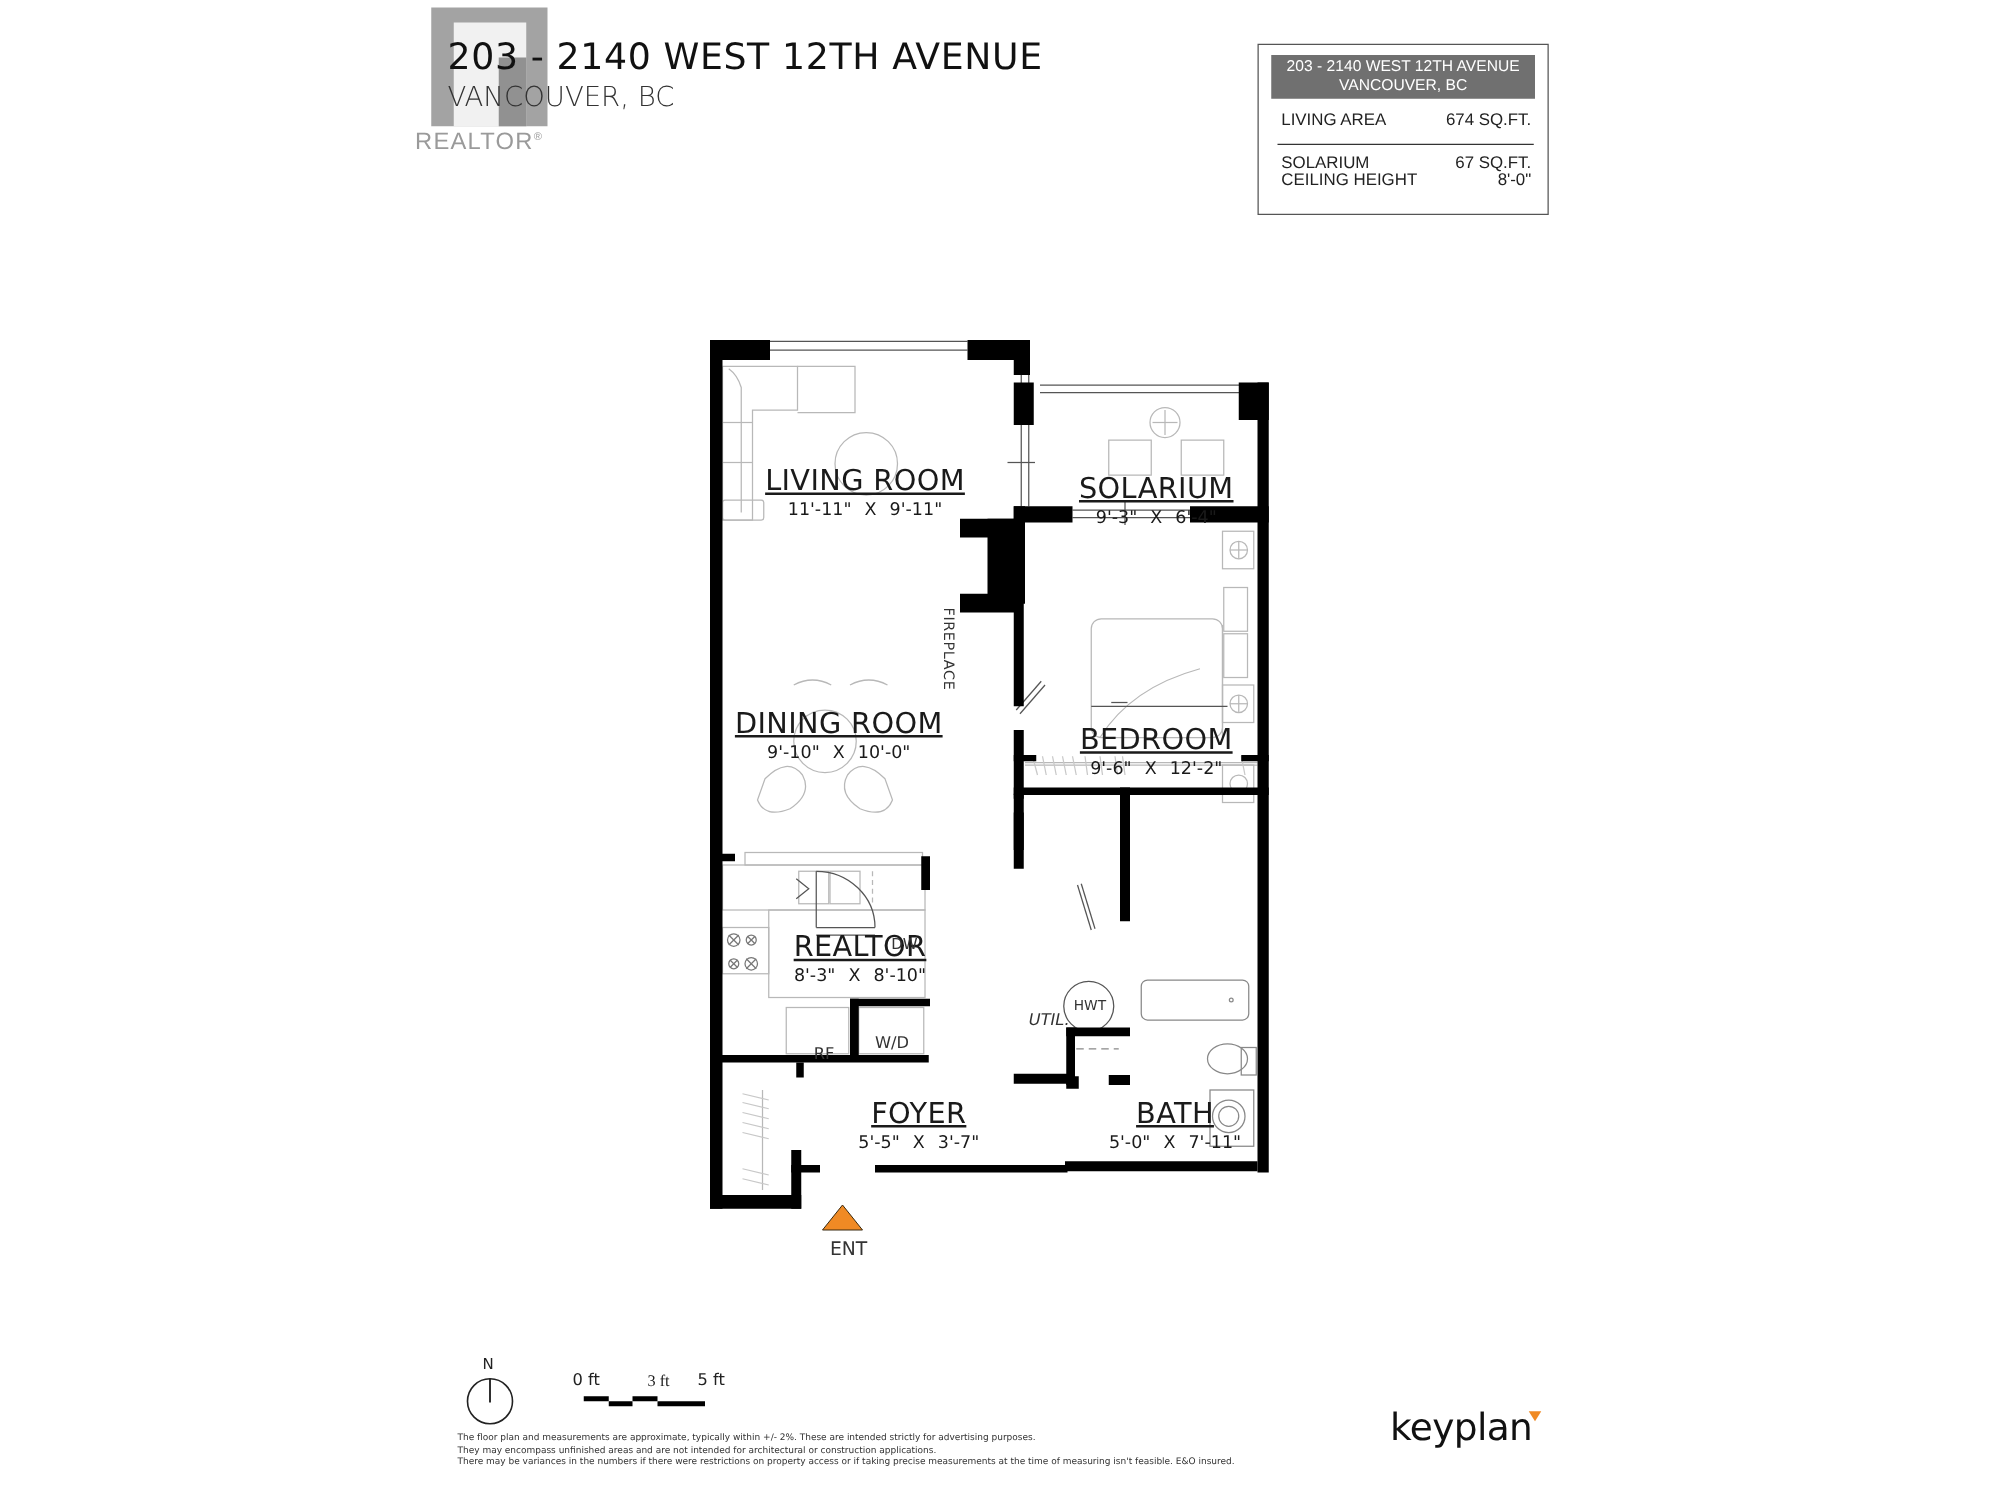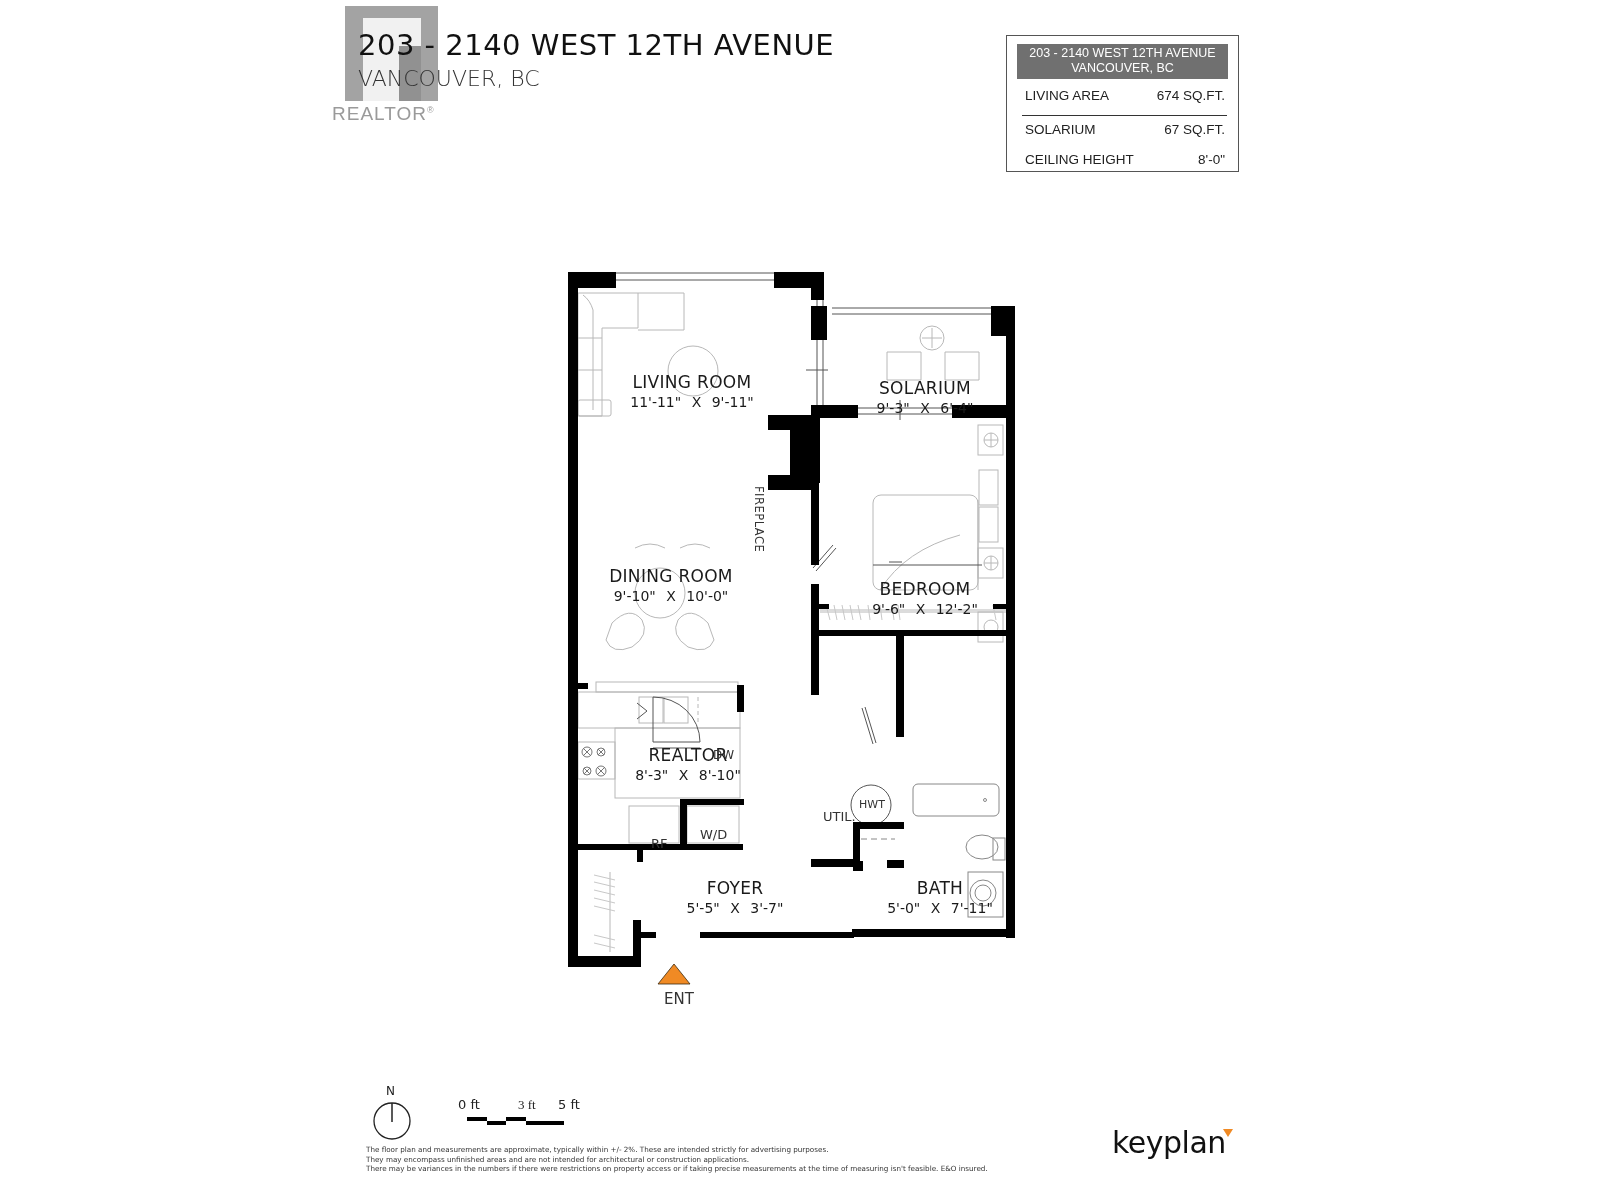--- a/index.html
+++ b/index.html
@@ -12,21 +12,21 @@
   .realtor-r-inner { position:absolute; left:36px; top:28px; width:22px; height:55px; background:rgba(128,128,128,0.85); }
   .realtor-text { left:332px; top:103px; font-size:19px; color:#9a9a9a; letter-spacing:1px; font-family:"Liberation Sans", sans-serif; }
   .realtor-text sup { font-size:9px; }
   .info-box { left:1006px; top:35px; width:233px; height:137px; border:1.5px solid #555; box-sizing:border-box; background:#fff; font-family:"Liberation Sans", sans-serif; }
   .info-head { position:absolute; left:10px; top:8px; width:211px; height:35px; background:#707070; color:#fff; font-size:12.5px; text-align:center; line-height:15px; padding-top:2px; box-sizing:border-box; }
   .info-row { position:absolute; left:18px; width:200px; font-size:13.5px; color:#222; display:flex; justify-content:space-between;align-items:flex-end; }
   .info-row span.v { text-align:right; }
   .info-divider { position:absolute; left:15px; width:205px; height:1px; background:#333; top:79px; }
   .plan { left:0; top:0; width:1600px; height:1200px; }
   .room-label { position:absolute; text-align:center; font-family:"DejaVu Sans", sans-serif; color:#1a1a1a; white-space:nowrap; transform:translateX(-50%); }
-  .room-name { font-size:17px; letter-spacing:0.3px; }
+  .room-name { font-size:23px; letter-spacing:0.3px;text-decoration:underline; }
   .room-dim { font-size:14px; margin-top:2px; word-spacing:6px; }
   .fixture-label { position:absolute; font-size:12px; color:#333; font-family:"DejaVu Sans", sans-serif; white-space:nowrap; }
   .fireplace-label { position:absolute; left:766px; top:486px; font-size:11.5px; letter-spacing:0.5px; color:#333; transform-origin:left top; transform:rotate(90deg); white-space:nowrap; }
   .ent-label { left:664px; top:990px; font-size:15px; color:#333; }
   .north-label { left:386px; top:1084px; font-size:12px; color:#222; }
   .scale-label { position:absolute; top:1097px; font-size:13px; color:#222; white-space:nowrap; }
   .disclaimer { left:366px; top:1145px; font-size:7.2px; color:#333; line-height:9.6px; white-space:nowrap; }
   .brand { left:1112px; top:1125px; font-size:30px; color:#111; font-family:"DejaVu Sans", sans-serif; letter-spacing:-0.5px; }
   .brand-mark { left:1223px; top:1129px; width:0; height:0; border-left:5px solid transparent; border-right:5px solid transparent; border-top:8px solid #f08a24; }
 </style>
@@ -49,21 +49,21 @@
   </div>
   <div class="info-row" style="top:52px;">
     <span>LIVING AREA</span>
       <span class="v">674 SQ.FT.</span>
   </div>
   <div class="info-divider"></div>
   <div class="info-row" style="top:86px;">
     <span>SOLARIUM</span>
       <span class="v">67 SQ.FT.</span>
   </div>
-  <div class="info-row" style="top:116px;gap:38px;">
+  <div class="info-row" style="top:100px;gap:38px;">
     <span>CEILING HEIGHT</span>
       <span class="v">8'-0"</span>
   </div>
 </div>
 
 <svg class="abs plan" viewBox="0 0 1600 1200" width="1600" height="1200">
 
   <g fill="none" stroke="#b8b8b8" stroke-width="1">
 
     <path d="M578 293 L638 293 L638 328 L602 328 L602 416 L578 416 Z"></path>
@@ -283,21 +283,21 @@
 </div>
 <div class="room-label" style="left:940px; top:878px;">
   <div class="room-name">BATH</div>
   <div class="room-dim">5'-0" X 7'-11"</div>
 </div>
 
 <div class="fireplace-label">FIREPLACE</div>
 <div class="fixture-label" style="left:713px; top:748px;">DW</div>
 <div class="fixture-label" style="left:651px; top:836px; font-size:13px;">RF</div>
 <div class="fixture-label" style="left:700px; top:827px; font-size:13px;">W/D</div>
-<div class="fixture-label" style="left:823px; top:809px; font-size:13px;">UTIL.</div>
+<div class="fixture-label" style="left:823px; top:809px; font-size:13px;font-style:italic;">UTIL.</div>
 <div class="fixture-label" style="left:859px; top:798px; font-size:11px;">HWT</div>
 
 <div class="abs ent-label">ENT</div>
 
 <div class="abs north-label">N</div>
 <div class="scale-label" style="left:458px;">0 ft</div>
 <div class="scale-label" style="left:518px;font-family:Liberation Serif, serif;">3 ft</div>
 <div class="scale-label" style="left:558px;">5 ft</div>
 
 <div class="abs disclaimer">

